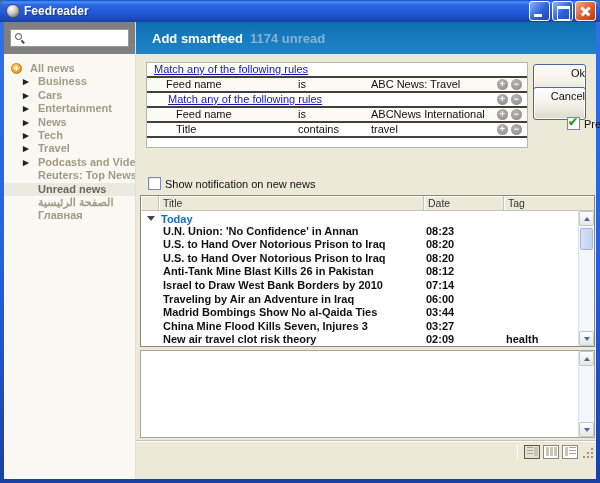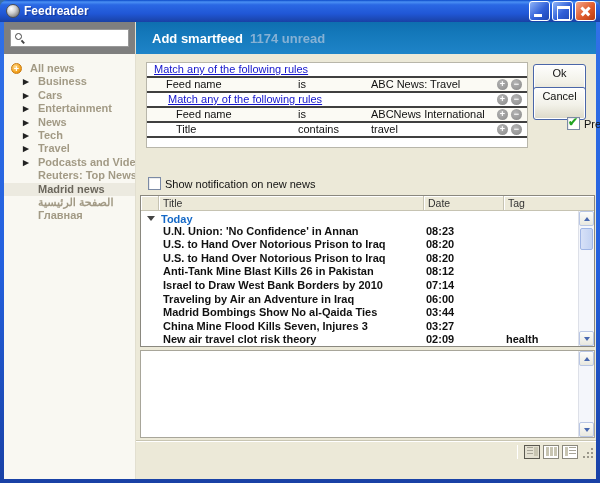--- a/index.html
+++ b/index.html
@@ -93,21 +93,21 @@
     color:#fff; font-size:9px; line-height:10.5px; text-align:center; font-weight:bold; }
   .cbtn.add::before{ content:"+"; }
   .cbtn.rem::before{ content:"\2212"; }
 
   
   .xp-btn{
     position:absolute; left:397px; width:53px; height:33px;
     border:1px solid #4A66A8; border-radius:3px;
     background:linear-gradient(180deg,#FEFEFD 0%,#F2F1E8 55%,#DCD9C8 100%);
     box-shadow:inset 0 0 0 1px #fff;
-    font-size:11px; color:#111; text-align:center; line-height:17px;
+    font-size:11px; color:#111; text-align:right; line-height:17px;
   }
   .btn-ok{ top:42px; } .btn-cancel{ top:65px; }
 
   .chk-row{ position:absolute; display:flex; align-items:center; gap:4px; font-size:11px; color:#111; }
   .chk-preview{ top:95px; left:399px;margin-left:32px; }
   .opt0{ top:138px; left:12px; } .opt1{ top:155px; left:12px; }
   .chk-box{ position:relative; width:13px; height:13px; background:#fff; border:1px solid #7B8AA5; box-shadow:inset 1px 1px 0 rgba(0,0,0,0.08); flex:0 0 auto; }
   .chk-box .check-icon{ position:absolute; left:0px; top:-3px; color:#23A423; font-size:12px; font-weight:bold; }
   .chk-box .check-icon::before{ content:"\2714"; }
 
@@ -202,21 +202,21 @@
             <span>Travel</span>
           </li>
           <li class="titem">
             <span class="tree-arrow"></span>
             <span>Podcasts and Videoc...</span>
           </li>
           <li class="titem">
             <span>Reuters: Top News</span>
           </li>
           <li class="titem selected">
-            <span>Madrid news</span>
+            <span>Unread news</span>
           </li>
           <li class="titem">
             <span>الصفحة الرئيسية</span>
           </li>
           <li class="titem">
             <span>Главная</span>
           </li>
         </ul>
       </div>
 

